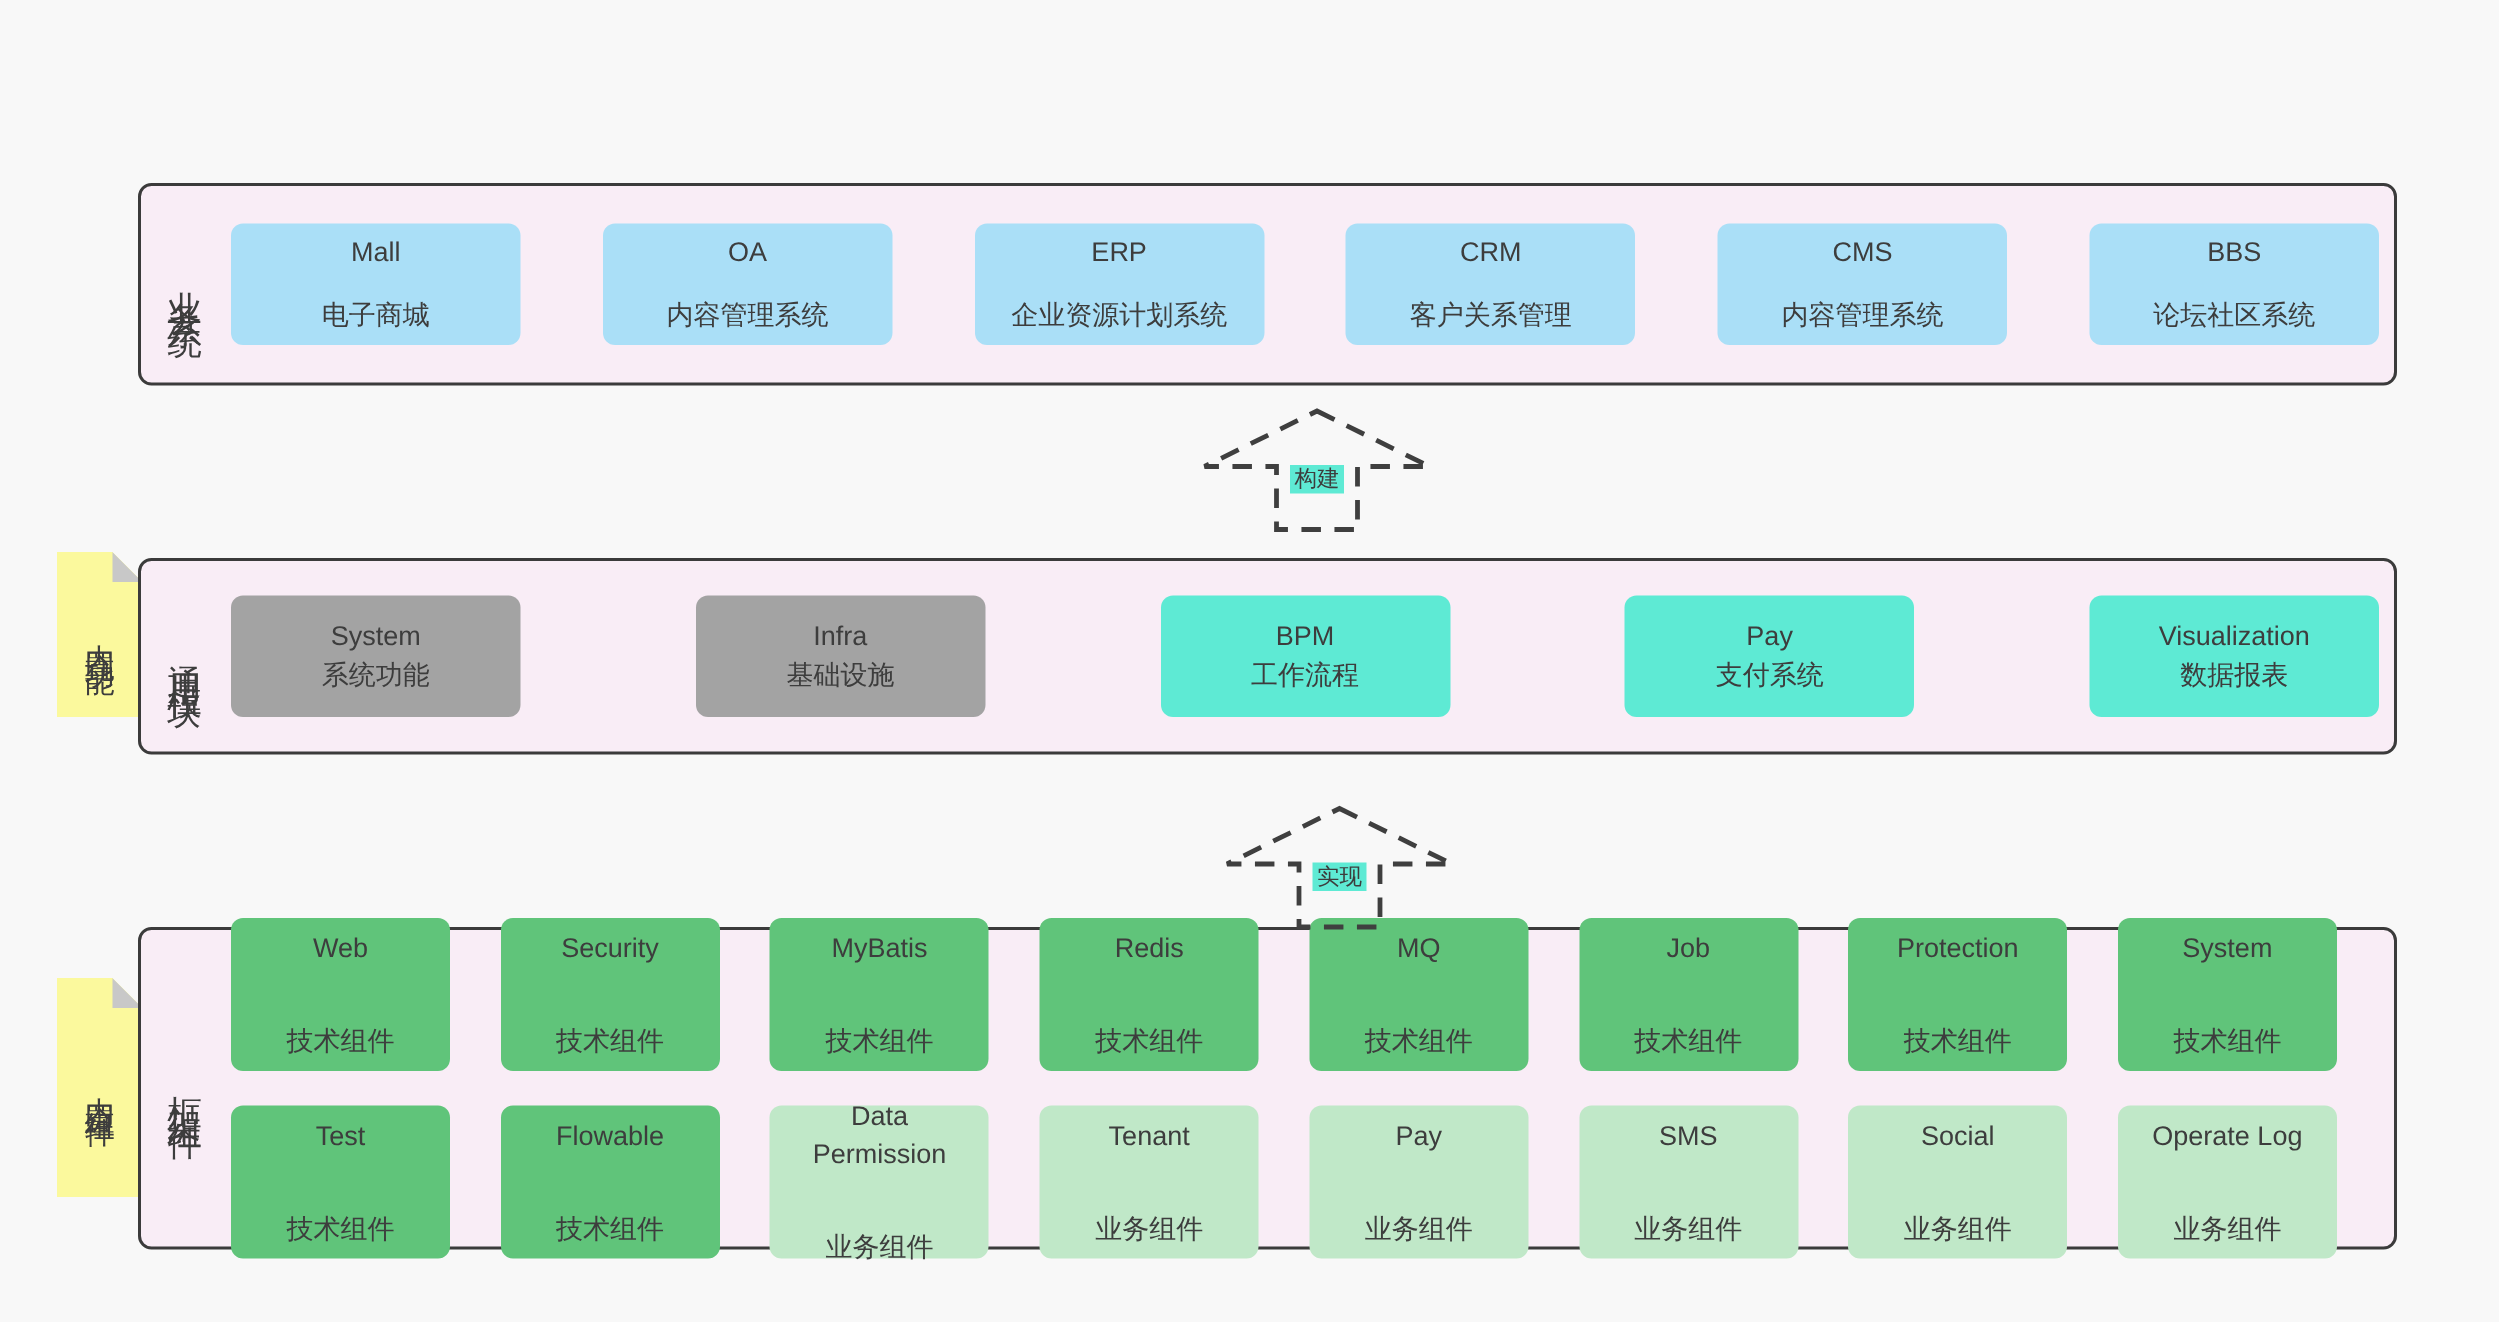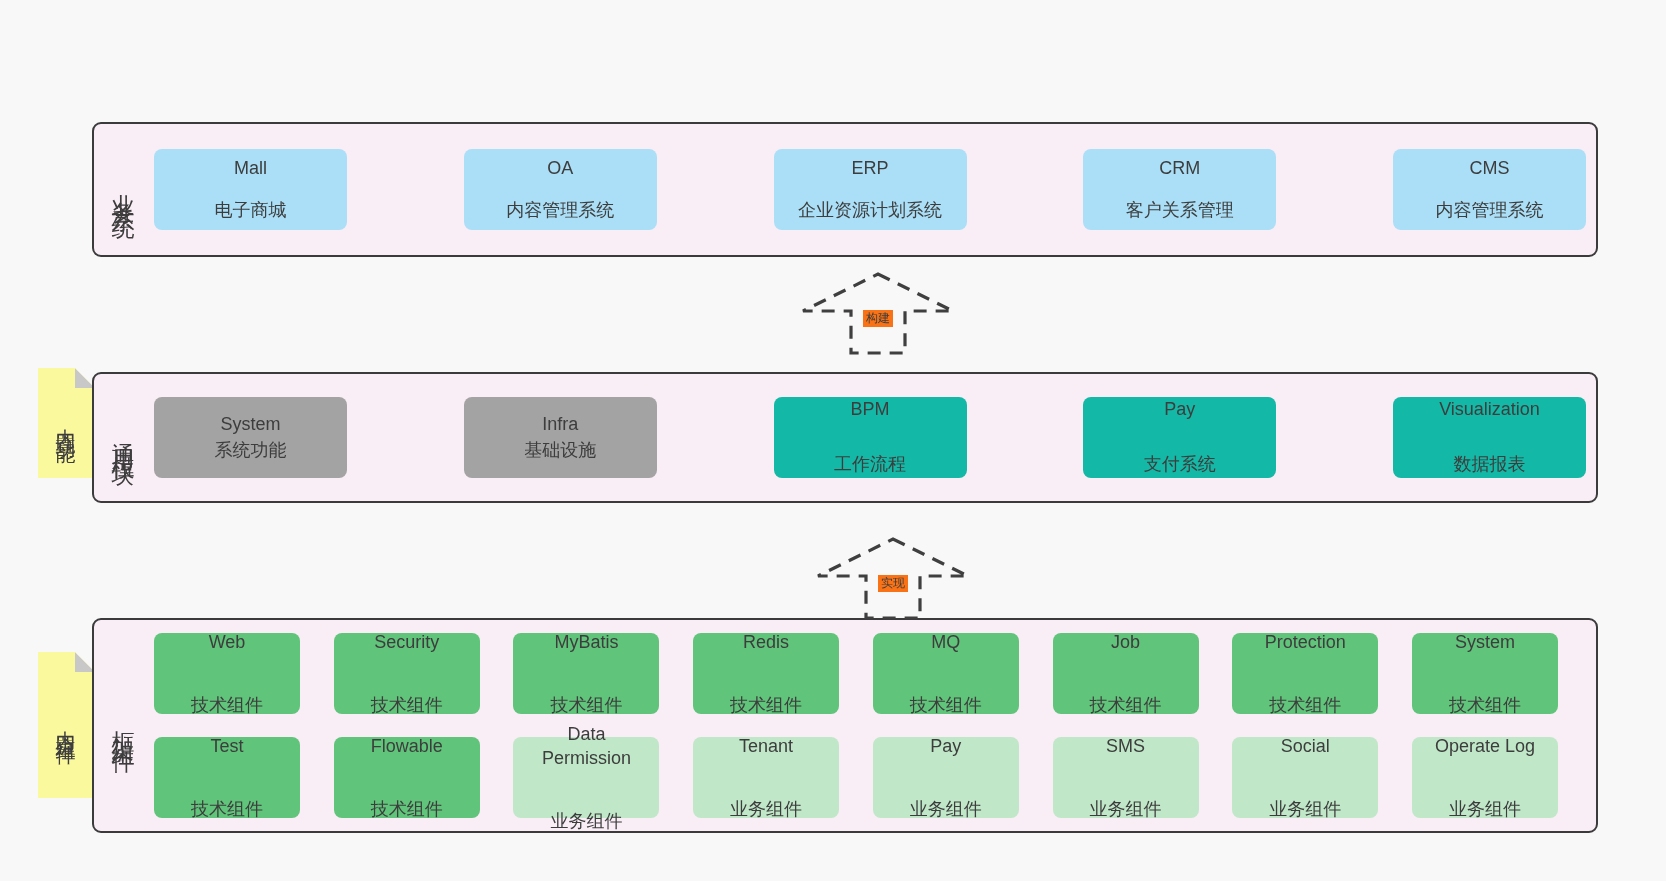--- a/index.html
+++ b/index.html
@@ -32,25 +32,25 @@
     gap:23px; padding-right:38px;
   }
   .row-8 { display:flex; justify-content:space-between; }
 
   .box {
     border-radius:8px; display:flex; flex-direction:column;
     align-items:center; justify-content:center; text-align:center;
     font-size:18px; line-height:1.42; box-sizing:border-box;
   }
   .box-6 { width:193px; height:81px; padding:0 6px; }
-  .box-8 { width:146px; height:81px; padding:0 13px; line-height:1.36;gap:38px; }
+  .box-8 { width:146px; height:102px; padding:0 13px; line-height:1.36;gap:38px; }
 
   .blue   { background:#aadff7;gap:16px; }
   .red    { background:#a3a3a3; }
-  .pink   { background:#14b8a6;justify-content:space-between; }
+  .pink   { background:#5eead4; }
   .green  { background:#60c47a; }
   .lgreen { background:#c0e8c8; }
 
   .note {
     position:absolute; left:38px; width:57px; z-index:1;
     background:#fbf99d;
     clip-path:polygon(0 0, calc(100% - 20px) 0, 100% 20px, 100% 100%, 0 100%);
     display:flex; align-items:center; justify-content:center;
   }
   #note-features   { top:368px; height:110px; }
@@ -63,21 +63,21 @@
     writing-mode:vertical-rl; text-orientation:upright;
     font-size:20px; letter-spacing:5px; color:#3d3d3d;
   }
 
   .arrow { position:absolute; width:156px; height:86px; z-index:3; }
   #arrow-build     { left:800px; top:271px; }
   #arrow-implement { left:815px; top:536px; }
   .arrow svg { display:block; }
   .arrow-label {
     position:absolute; left:50%; top:39px; transform:translateX(-50%);
-    background:#f97316; font-size:12px; padding:0 3px; white-space:nowrap;
+    background:#5eead4; font-size:15px; padding:0 3px; white-space:nowrap;
   }
 </style>
 </head>
 <body>
 
 <div class="section" id="section-business">
   <div class="label-col">
     <div class="v-label">业务系统</div>
   </div>
   <div class="boxes-6">
@@ -93,20 +93,24 @@
       <div>ERP</div>
       <div>企业资源计划系统</div>
     </div>
     <div class="box box-6 blue">
       <div>CRM</div>
       <div>客户关系管理</div>
     </div>
     <div class="box box-6 blue">
       <div>CMS</div>
       <div>内容管理系统</div>
+    </div>
+    <div class="box box-6 blue">
+      <div>BBS</div>
+      <div>论坛社区系统</div>
     </div>
   </div>
 </div>
 
 <div class="arrow" id="arrow-build">
   <svg width="156" height="86" viewBox="0 0 156 86">
     <polygon points="78,3 153,40 105,40 105,82 51,82 51,40 3,40" fill="none" stroke="#3f3f3f" stroke-width="3.2" stroke-dasharray="13 9"></polygon>
   </svg>
   <span class="arrow-label">构建</span>
 </div>

